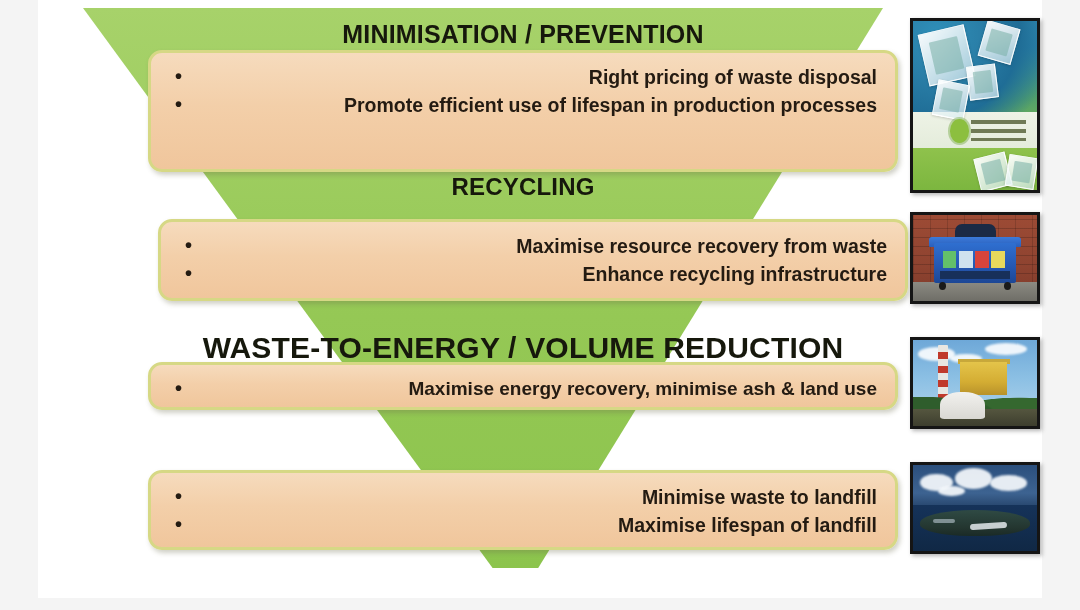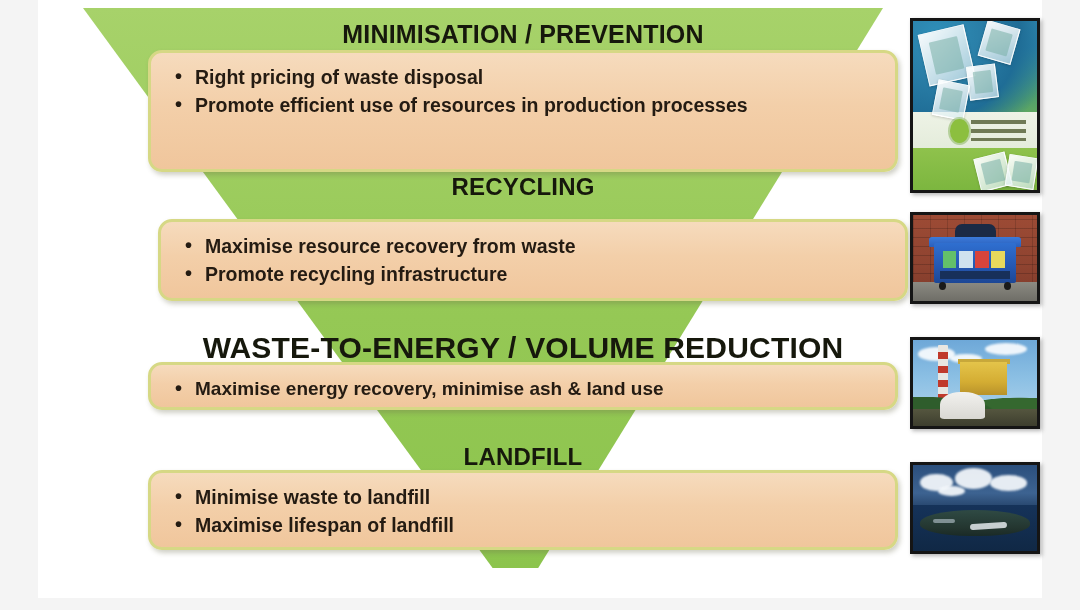--- a/index.html
+++ b/index.html
@@ -75,20 +75,21 @@
   }
   .box.b1 { top: 50px;  height: 122px; }
   .box.b2 { top: 219px; height: 82px; margin-left: 10px;  }
   .box.b3 { top: 362px; height: 48px;  }
   .box.b4 { top: 470px; height: 80px;  }
 
   .bullet-list {
     margin: 0;
     padding: 0;
     list-style: none;
+    text-align: right;
   }
   .bullet-list li {
     position: relative;
     padding-left: 22px;
     color: #241b12;
     font-weight: bold;
     font-size: 19.5px;
     line-height: 28px;
     white-space: nowrap;
   }
@@ -303,40 +304,39 @@
 
 <div class="slide">
   <div class="canvas">
 
     <div class="funnel"></div>
 
     <div class="heading h1">MINIMISATION / PREVENTION</div>
     <div class="box b1">
       <ul class="bullet-list">
         <li>Right pricing of waste disposal</li>
-        <li>Promote efficient use of resources in production processes</li>
+        <li>Promote efficient use of lifespan in production processes</li>
       </ul>
     </div>
 
     <div class="heading h2">RECYCLING</div>
     <div class="box b2">
       <ul class="bullet-list">
         <li>Maximise resource recovery from waste</li>
-        <li>Promote recycling infrastructure</li>
+        <li>Enhance recycling infrastructure</li>
       </ul>
     </div>
 
     <div class="heading h3">WASTE-TO-ENERGY / VOLUME REDUCTION</div>
     <div class="box b3">
       <ul class="bullet-list">
         <li>Maximise energy recovery, minimise ash &amp; land use</li>
       </ul>
     </div>
 
-    <div class="heading h4">LANDFILL</div>
     <div class="box b4">
       <ul class="bullet-list">
         <li>Minimise waste to landfill</li>
         <li>Maximise lifespan of landfill</li>
       </ul>
     </div>
 
     <div class="thumb t1">
       <div class="thumb-inner">
         <div class="pk-bg"></div>

